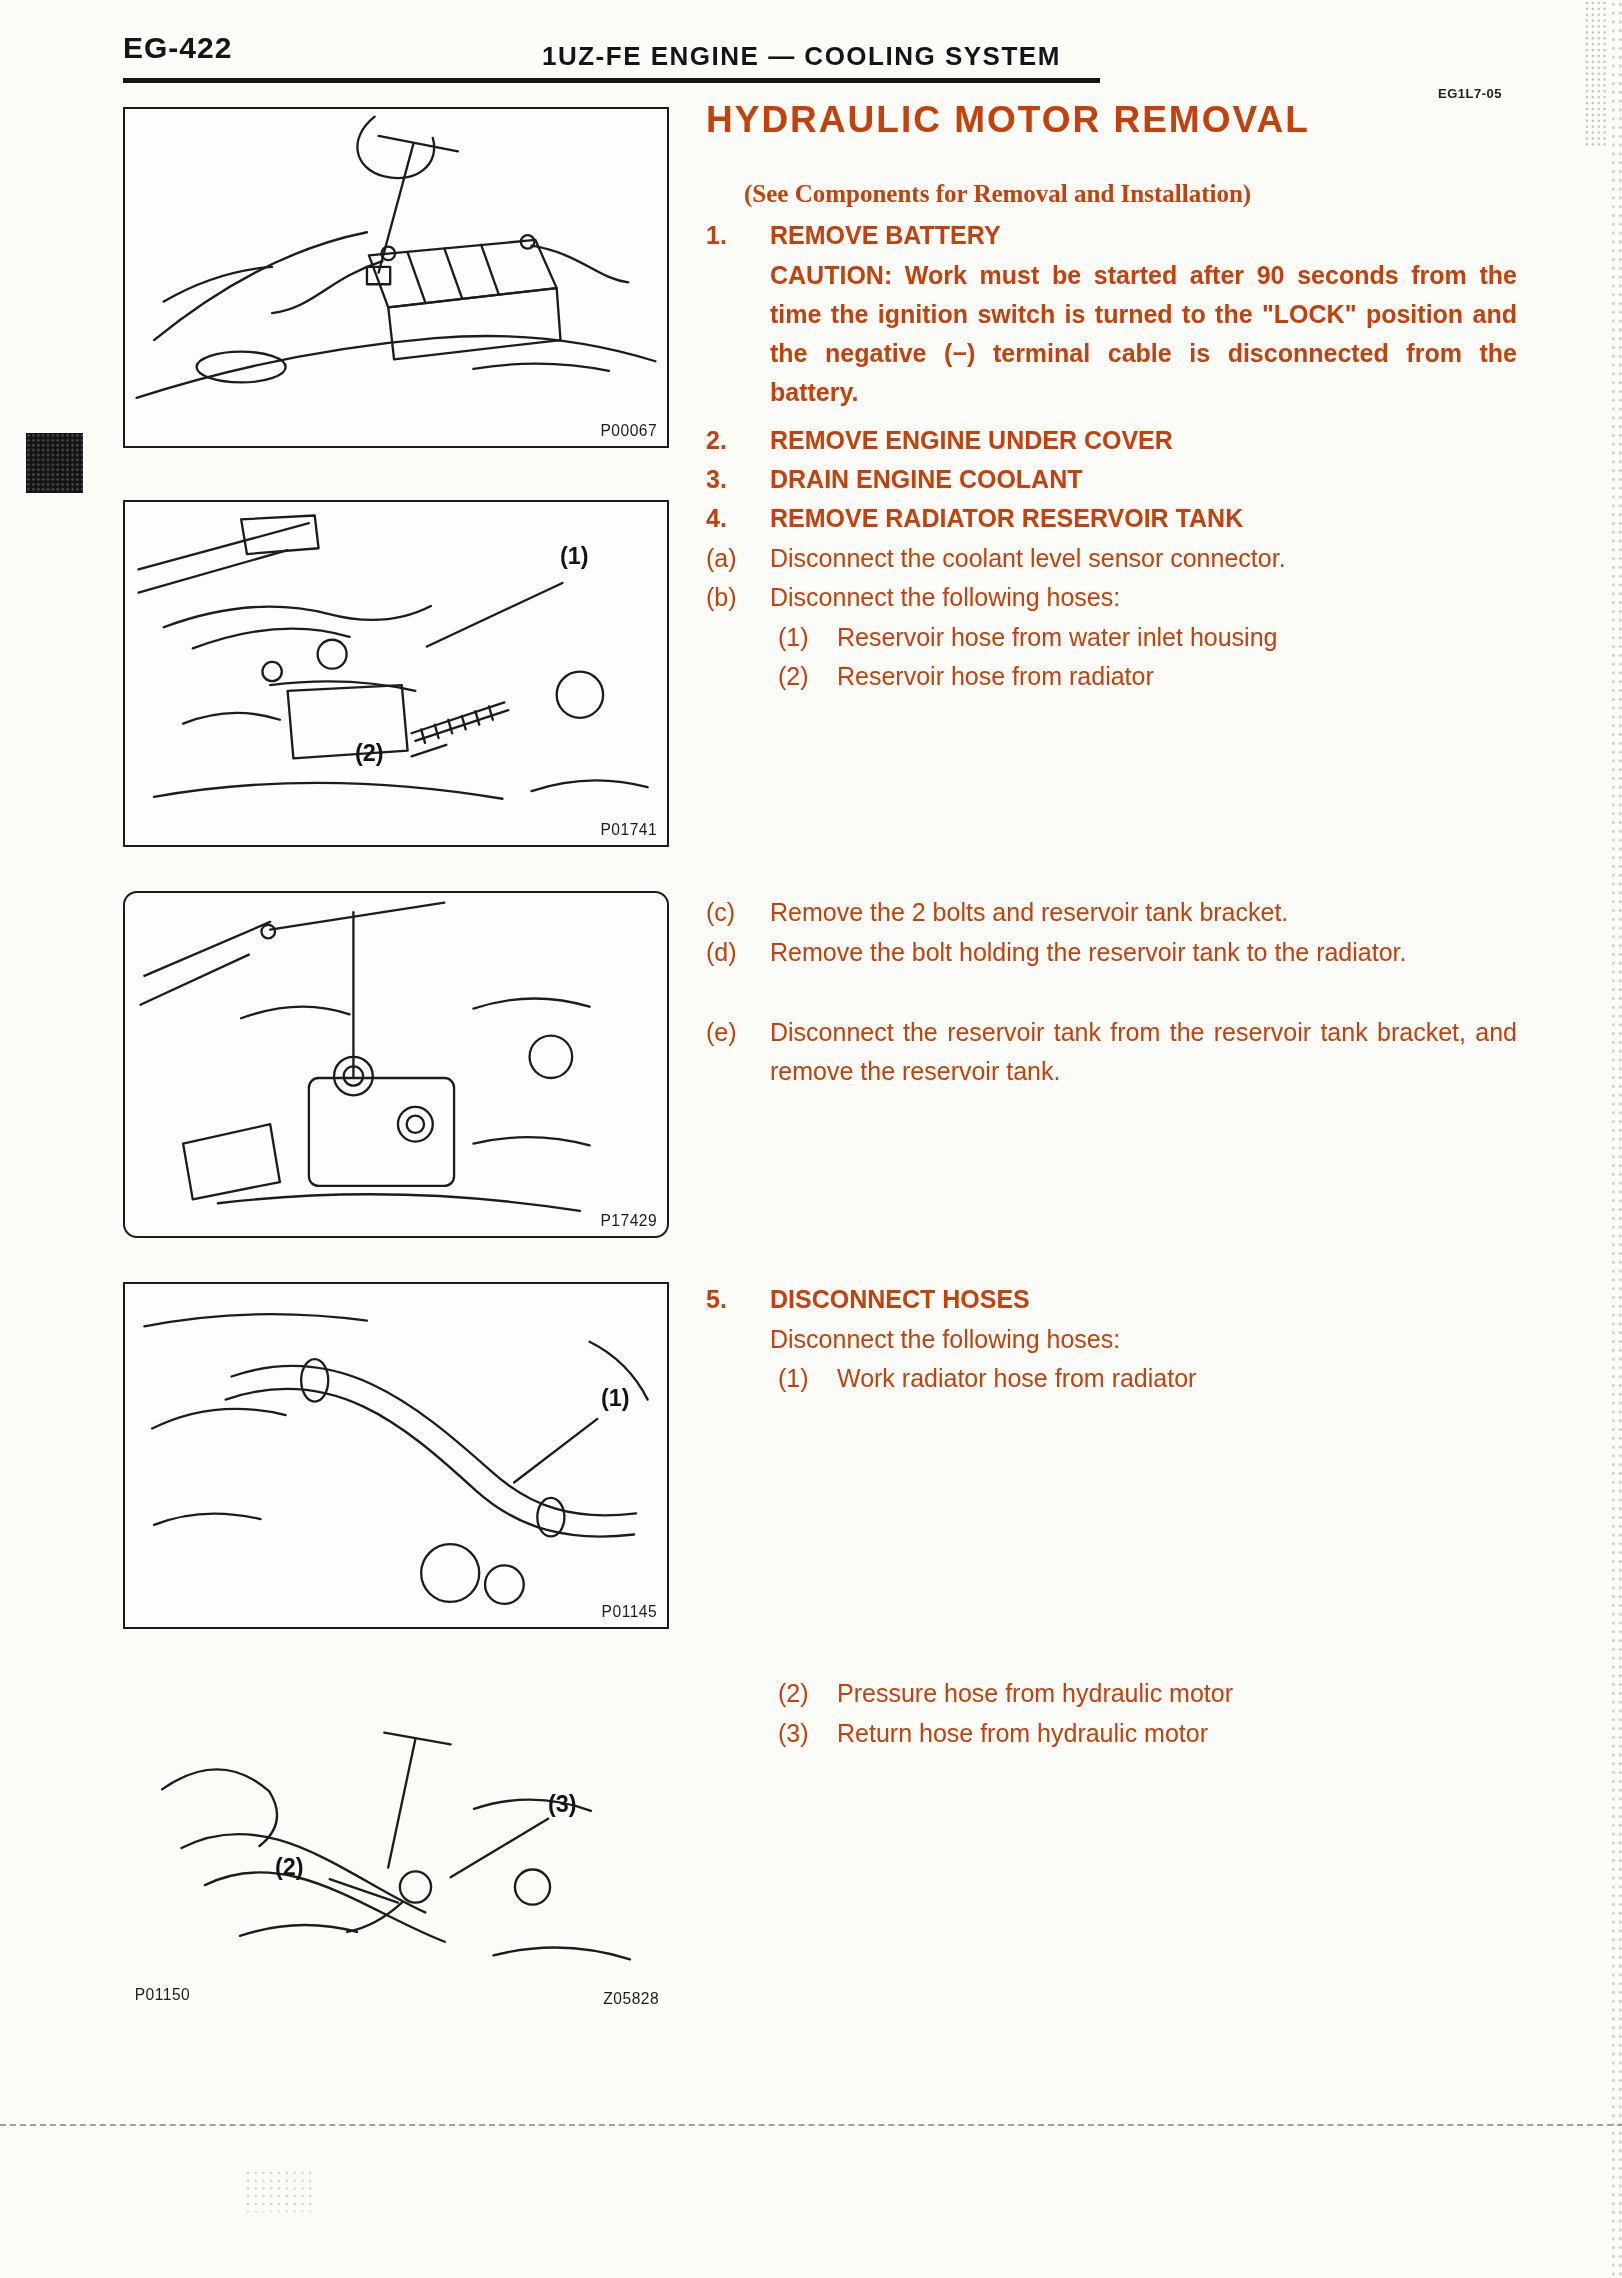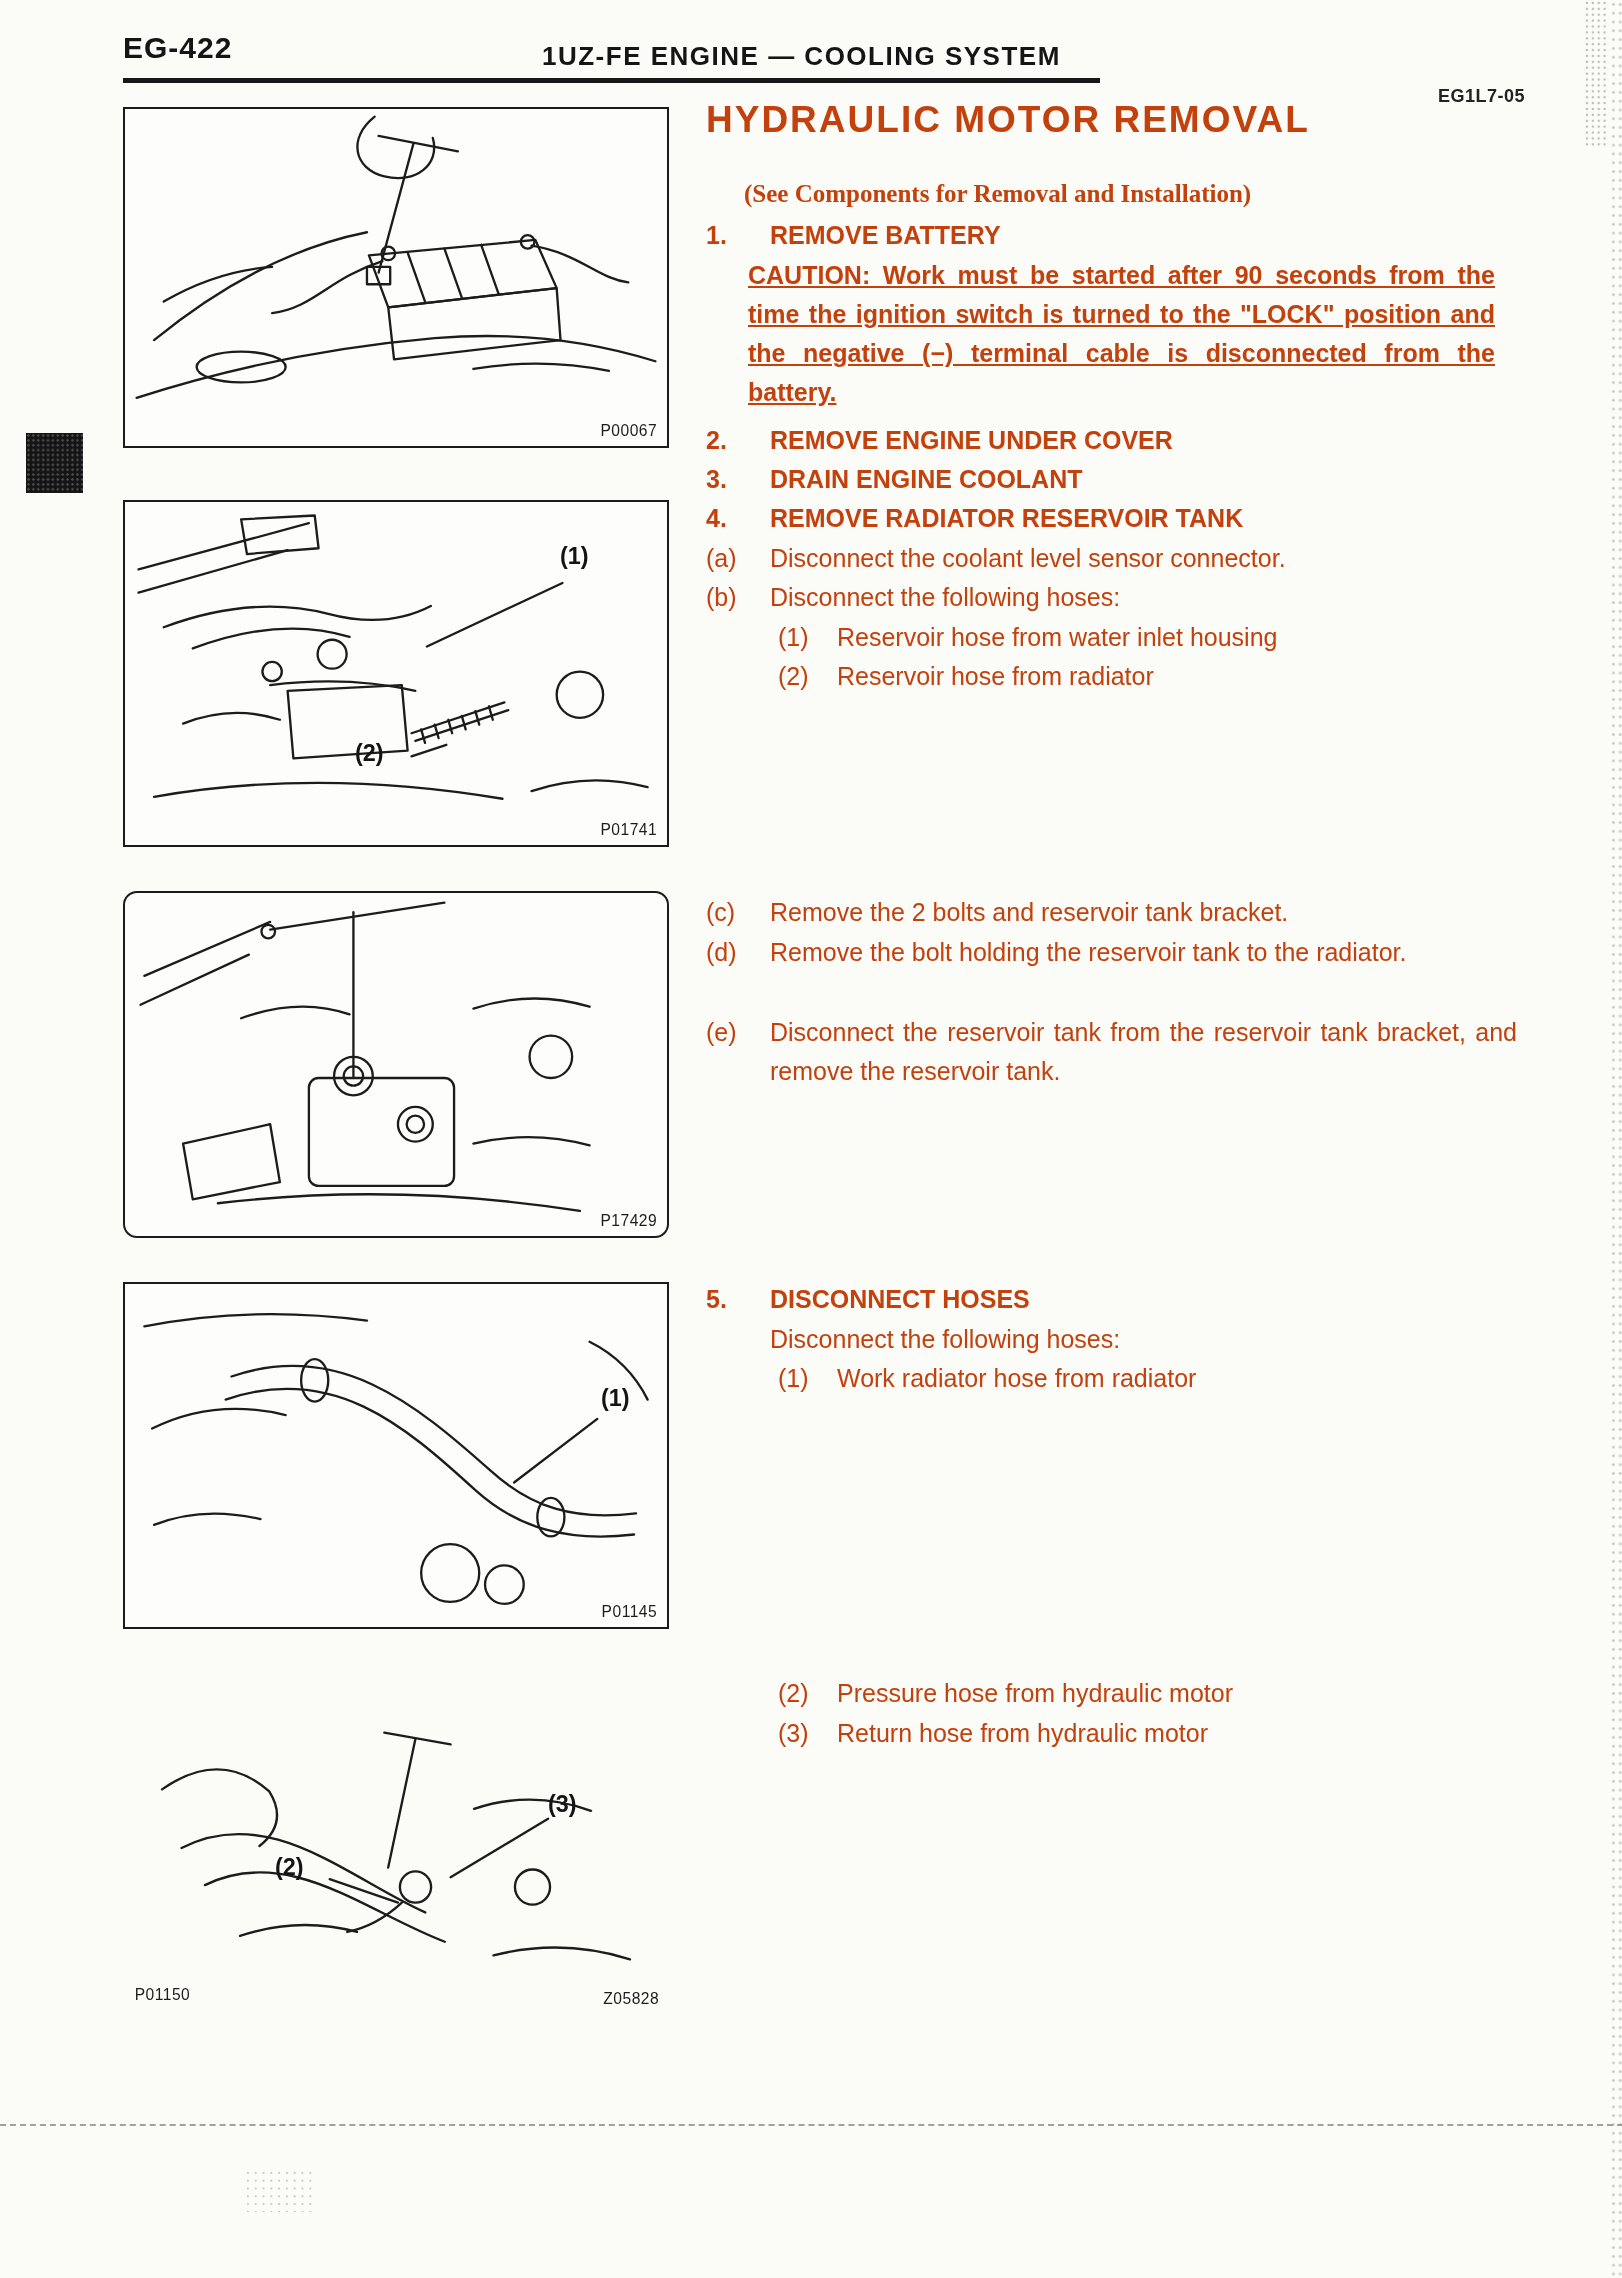--- a/index.html
+++ b/index.html
@@ -6,21 +6,21 @@
   html,body { background:#e9e9e6; }
   body { font-family:"Liberation Sans", sans-serif; }
   .page {
     position:relative; width:1623px; height:2278px;
     background:#fbfbf8; color:#151515; overflow:hidden; margin:0 auto;
   }
   
   .page-number { position:absolute; left:123px; top:31px; font-size:30px; font-weight:700; letter-spacing:1px; }
   .section-title { position:absolute; left:542px; top:41px; font-size:26px; font-weight:700; letter-spacing:1.5px; }
   .header-rule { position:absolute; left:123px; top:78px; width:977px; height:4.9px; background:#171717; }
-  .doc-code { position:absolute; left:1438px; top:86px; font-size:18px; font-weight:700; letter-spacing:0.5px; color:#222; }
+  .doc-code { position:absolute; left:1438px; top:86px; font-size:13px; font-weight:700; letter-spacing:0.5px; color:#222; }
   
   .side-tab {
     position:absolute; left:26px; top:433px; width:57px; height:60px;
     background-color:#141414;
     background-image:radial-gradient(#4a4a4a 1px, transparent 1.5px);
     background-size:4.9px 4.9px;
   }
   
   .fig { position:absolute; left:123px; width:546px; border:2px solid #1b1b1b; background:#fdfdfb; }
   .fig.noborder { border:none; background:transparent; }
@@ -32,21 +32,21 @@
   
   .t { position:absolute; font-size:25px; line-height:39px; color:#c2410c; }
   .article-title { font-size:37px; font-weight:700; letter-spacing:2px; line-height:43px; }
   .subtitle { font-weight:700; }
   .step-head { left:706px; width:819px; padding-left:64px; font-weight:700; }
   .step-head .lbl { position:absolute; left:0; top:0; width:64px; }
   .substep { left:706px; width:811px; padding-left:64px; }
   .substep .lbl { position:absolute; left:0; top:0; width:64px; }
   .substep2 { left:778px; width:741px; padding-left:59px; }
   .substep2 .lbl { position:absolute; left:0; top:0; width:59px; }
-  .caution { left:748px; width:747px; font-weight:700; text-align:justify;text-decoration:underline; }
+  .caution { left:770px; width:747px; font-weight:700; text-align:justify; }
   .just { text-align:justify; }
   .plain { left:770px; width:747px; }
   
   .fold-line { position:absolute; left:0; top:2124px; width:1623px; border-top:2.9px dashed rgba(70,70,70,.5); }
   .edge-dots-right {
     position:absolute; right:1px; top:0; width:11.7px; height:2278px;
     background-image:radial-gradient(#8f8f8f 1px, transparent 1.4px);
     background-size:6.8px 8.8px; opacity:.45;
   }
   .halftone-tr {

